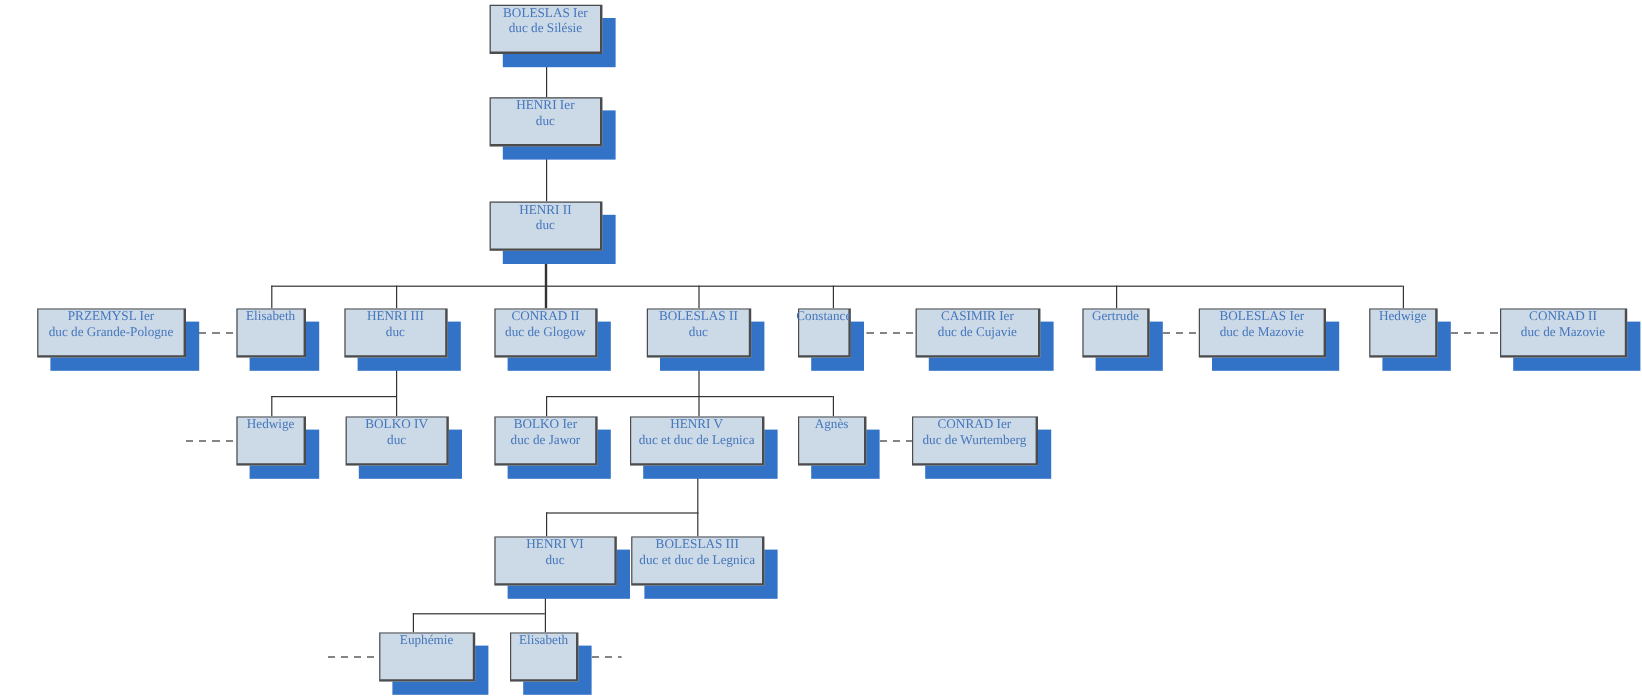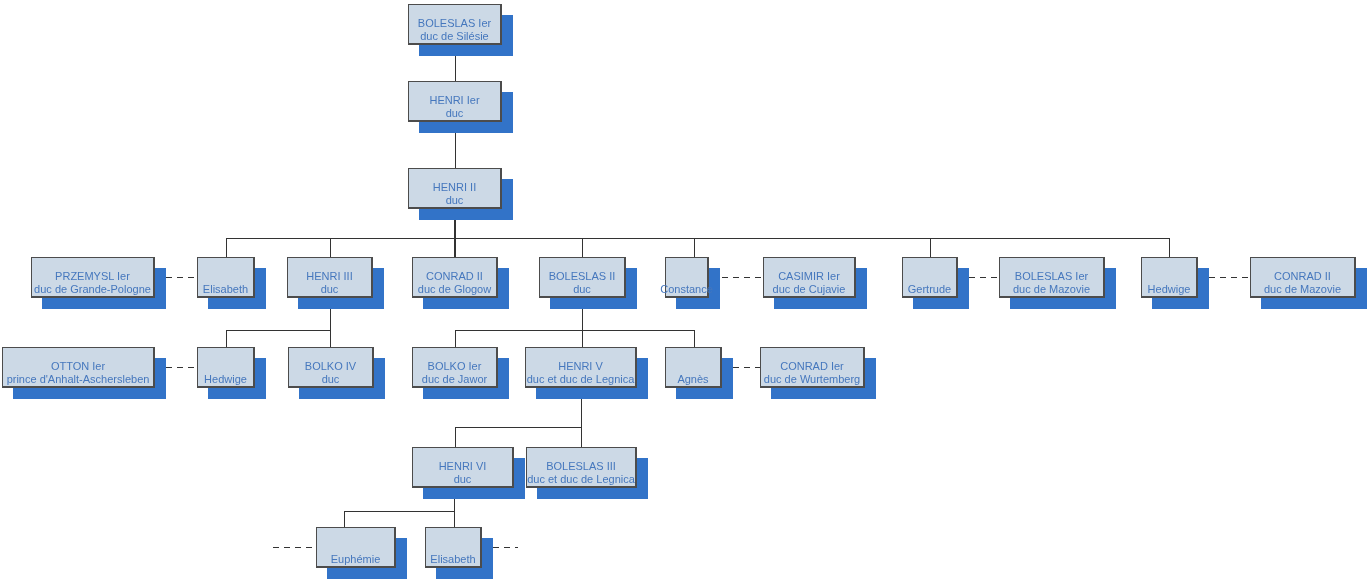--- a/index.html
+++ b/index.html
@@ -10,23 +10,24 @@
   .node{position:absolute;height:41px;}
   .node .shadow{
     position:absolute;left:11px;top:11px;width:100%;height:100%;
     background:var(--shadow,#3273c8);
   }
   .node .face{
     position:absolute;left:0;top:0;width:100%;height:100%;box-sizing:border-box;
     background:var(--fill,#ccd9e6);
     border:1px solid var(--border,#4c4c4c);
     border-right-width:2px;border-bottom-width:2px;
-    display:flex;flex-direction:column;align-items:center;justify-content:flex-end;
+    display:flex;flex-direction:column;align-items:center;justify-content:flex-start;
     color:var(--text,#4577bd);font-size:11px;line-height:13px;text-align:center;
     white-space:nowrap;
+    font-family:Liberation Serif, serif;
   }
   .vline{position:absolute;width:1px;background:var(--line,#333);}
   .vline.thick{width:2px;}
   .hline{position:absolute;height:1px;background:var(--line,#333);}
   .dash{
     position:absolute;height:1px;
     background:repeating-linear-gradient(90deg,var(--line,#333) 0 6px,transparent 6px 11px);
   }
 </style>
 </head>
@@ -128,21 +129,21 @@
       <span>BOLESLAS II</span>
       <span>duc</span>
     </div>
   </div>
   <div class="node" style="left:665px;top:257px;width:44px">
     <div class="shadow"></div>
     <div class="face">
       <span>Constance</span>
     </div>
   </div>
-  <div class="node" style="left:763px;top:257px;width:93px">
+  <div class="node" style="left:763px;top:257px;width:104px">
     <div class="shadow"></div>
     <div class="face">
       <span>CASIMIR Ier</span>
       <span>duc de Cujavie</span>
     </div>
   </div>
   <div class="node" style="left:902px;top:257px;width:56px">
     <div class="shadow"></div>
     <div class="face">
       <span>Gertrude</span>
@@ -162,27 +163,20 @@
     </div>
   </div>
   <div class="node" style="left:1250px;top:257px;width:106px">
     <div class="shadow"></div>
     <div class="face">
       <span>CONRAD II</span>
       <span>duc de Mazovie</span>
     </div>
   </div>
 
-  <div class="node" style="left:2px;top:347px;width:153px">
-    <div class="shadow"></div>
-    <div class="face">
-      <span>OTTON Ier</span>
-      <span>prince d'Anhalt-Aschersleben</span>
-    </div>
-  </div>
   <div class="node" style="left:197px;top:347px;width:58px">
     <div class="shadow"></div>
     <div class="face">
       <span>Hedwige</span>
     </div>
   </div>
   <div class="node" style="left:288px;top:347px;width:86px">
     <div class="shadow"></div>
     <div class="face">
       <span>BOLKO IV</span>

